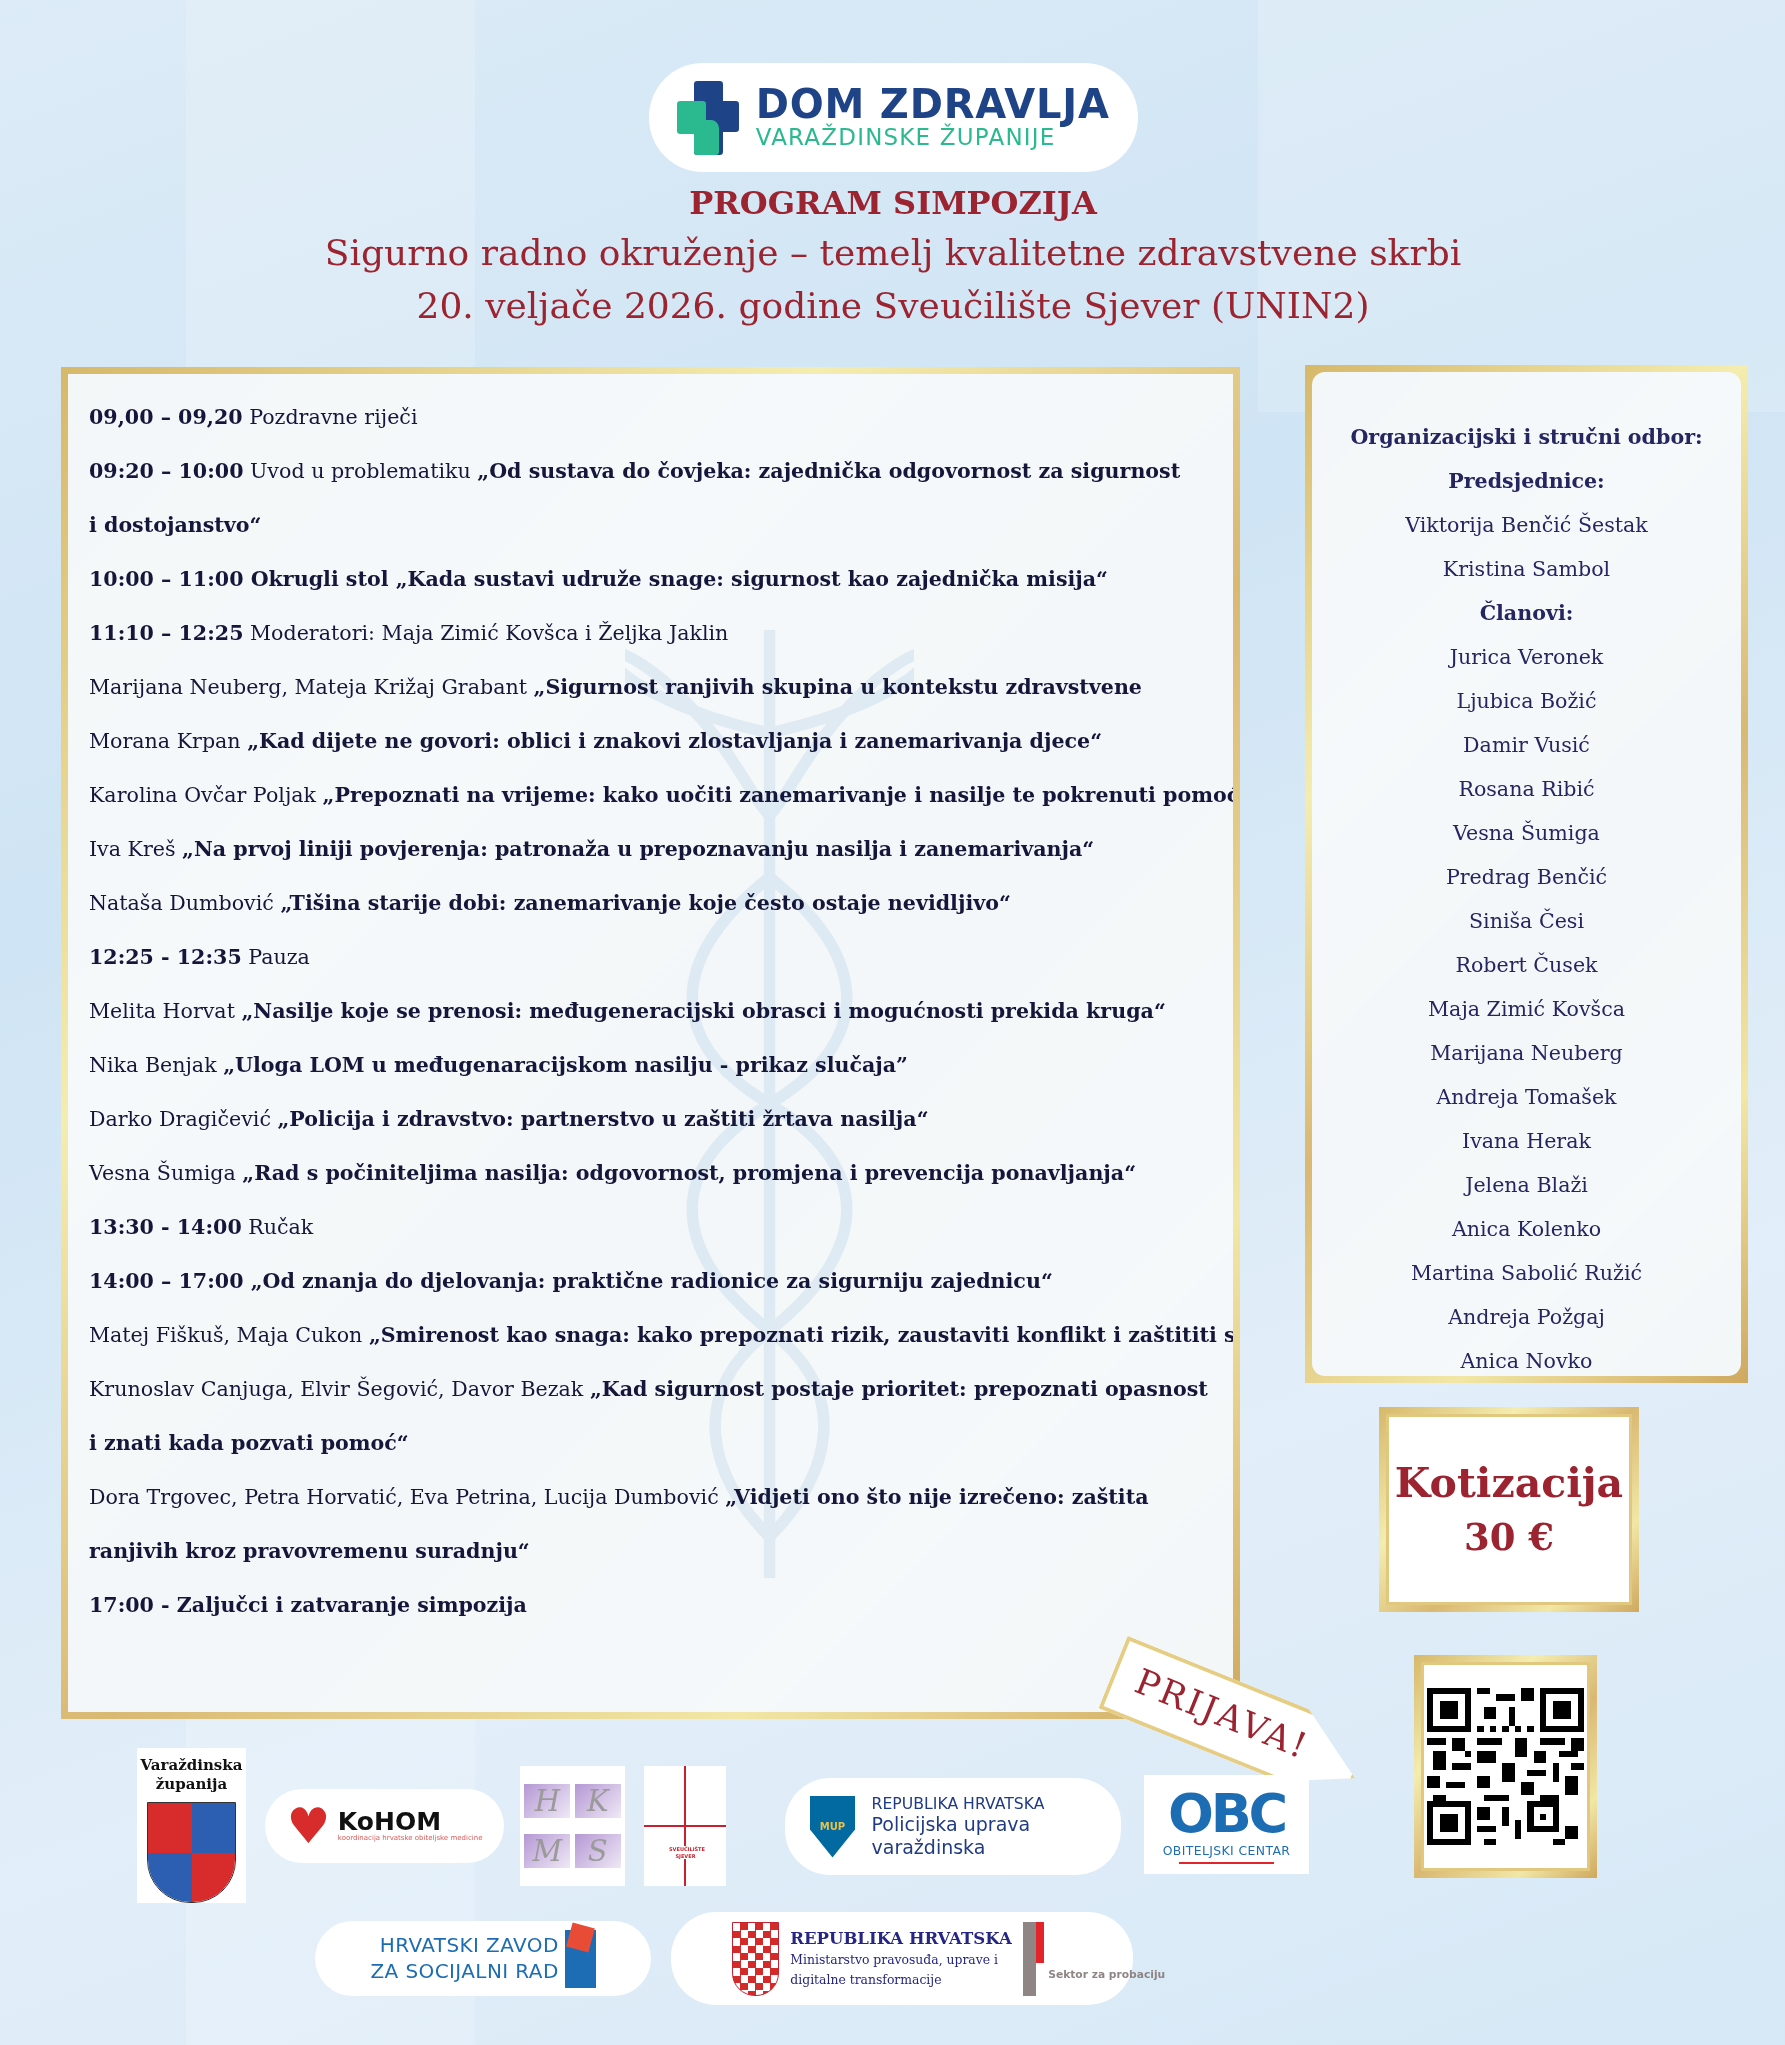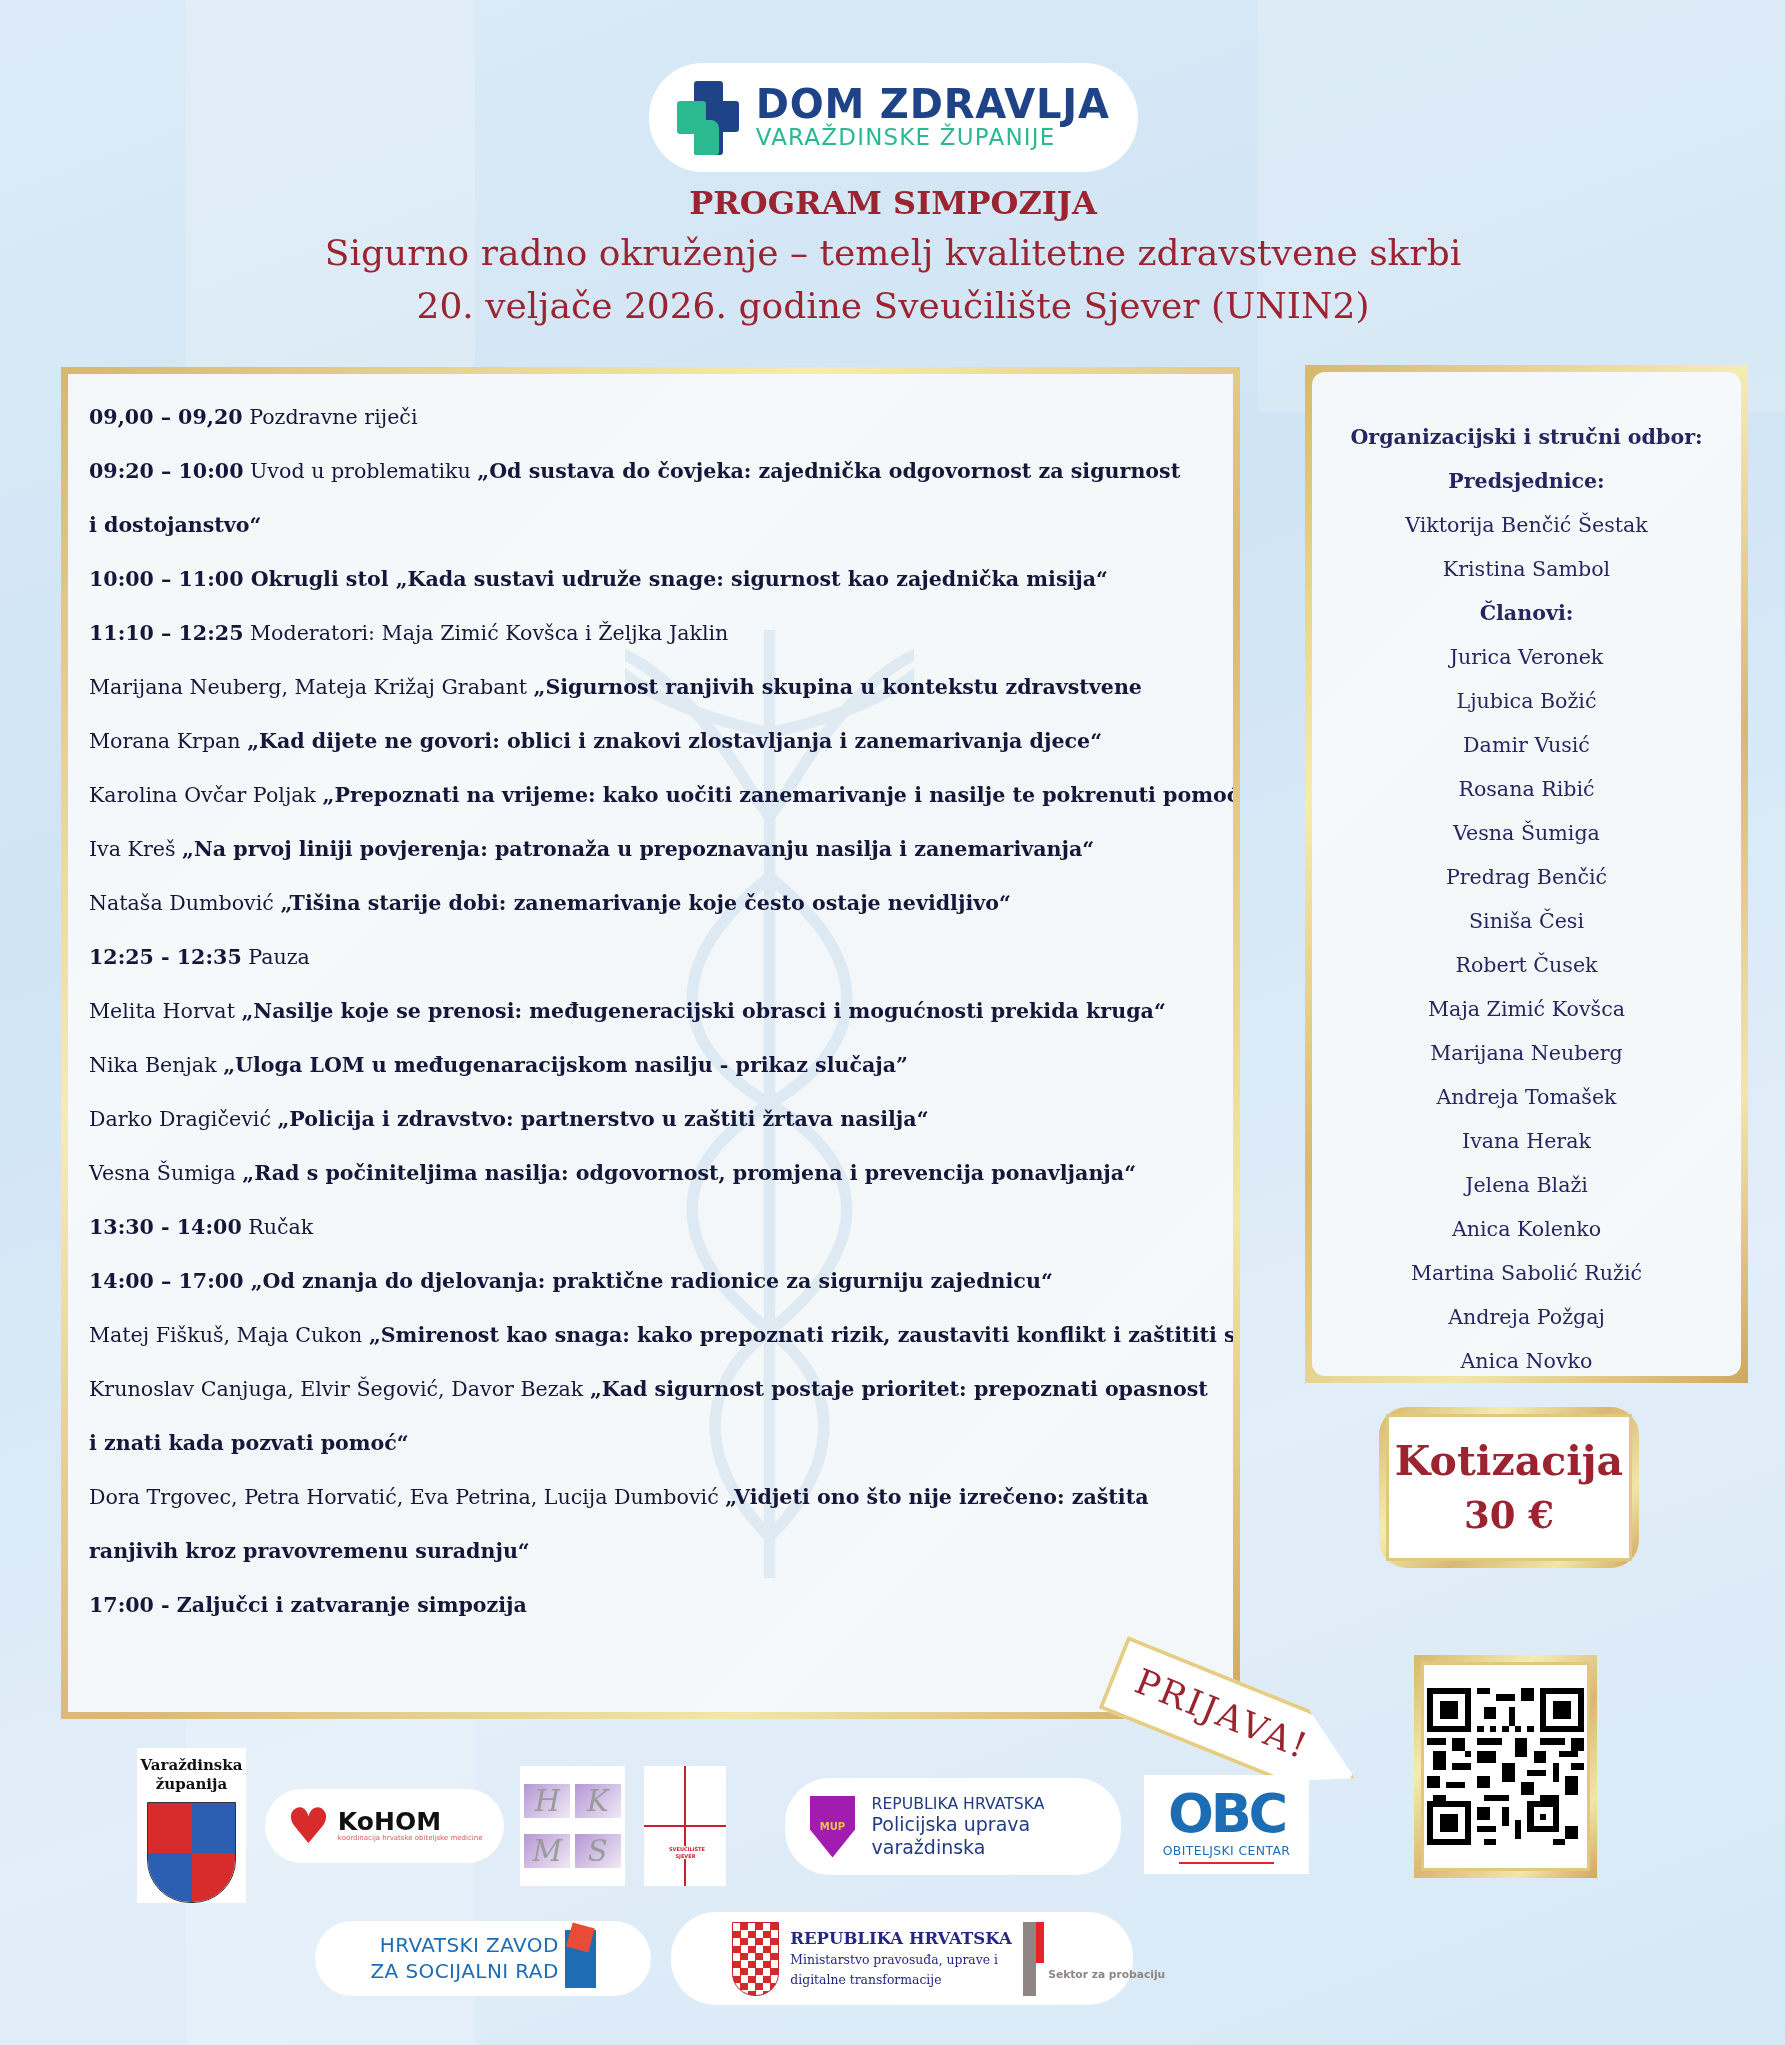--- a/index.html
+++ b/index.html
@@ -49,21 +49,21 @@
   .prog-line { font-size: 20.6px; line-height: 54px; white-space: nowrap; position: relative; z-index: 1; }
   .prog-line b { font-weight: bold; }
 
   
   .committee { position: absolute; left: 1305px; top: 365px; width: 443px; height: 1018px; }
   .committee .gold-inner { padding-top: 43px; text-align: center; color: #252560; border-radius: 13px; }
   .cm-line { font-size: 20.6px; line-height: 44px; }
   .cm-line.bold { font-weight: bold; }
 
   
-  .fee { position: absolute; left: 1379px; top: 1407px; width: 260px; height: 161px; border-radius: 28px; }
+  .fee { position: absolute; left: 1379px; top: 1407px; width: 260px; height: 205px; }
   .fee .gold-inner { background: #fff; padding: 5px; border: 3.3px solid #e2c77f; display: flex; flex-direction: column; align-items: center; justify-content: center; color: #9b2430; font-weight: bold; }
   .fee .k1 { font-size: 41px; line-height: 54px; }
   .fee .k2 { font-size: 37px; line-height: 54px; }
 
   
   .prijava {
     position: absolute; left: 1113px; top: 1633px; width: 264px; height: 78px;
     transform: rotate(22deg); transform-origin: left center;
   }
   .prijava .shape {
@@ -97,21 +97,21 @@
 
   .hkms { left: 520px; top: 1766px; width: 105px; height: 120px; display: grid; grid-template-columns: 1fr 1fr; grid-template-rows: 1fr 1fr; gap: 4.1px; padding: 12.4px 4.1px; }
   .hkms div { background: linear-gradient(135deg, #b598d4, #efe8f6); display: flex; align-items: center; justify-content: center; font-family: "DejaVu Serif", serif; font-style: italic; font-size: 29px; color: #9a9a9a; }
 
   .unin { left: 644px; top: 1766px; width: 82px; height: 120px; }
   .unin .cross-v { position: absolute; left: 40px; top: 0; width: 1.6px; height: 120px; background: #c8202e; }
   .unin .cross-h { position: absolute; left: 0; top: 59px; width: 82px; height: 2.1px; background: #c8202e; }
   .unin .lbl { position: absolute; left: 25px; top: 80px; width: 33px; text-align: center; font-size: 5px; font-weight: bold; color: #c8202e; background: #fff; line-height: 6.6px; }
 
   .policija { left: 785px; top: 1778px; width: 336px; height: 97px; padding-left: 25px; justify-content: flex-start; gap: 16.5px; }
-  .policija .badge { width: 45px; height: 62px; background: #a21caf; clip-path: polygon(0 0, 100% 0, 100% 55%, 50% 100%, 0 55%); display: flex; align-items: center; justify-content: center; color: #e6c24a; font-size: 10px; font-weight: bold; }
+  .policija .badge { width: 45px; height: 62px; background: #0369a1; clip-path: polygon(0 0, 100% 0, 100% 55%, 50% 100%, 0 55%); display: flex; align-items: center; justify-content: center; color: #e6c24a; font-size: 10px; font-weight: bold; }
   .policija .txt { color: #203a84; }
   .policija .txt .a { font-size: 15.7px; line-height: 19px; }
   .policija .txt .b { font-size: 19px; line-height: 23px; }
 
   .obc { left: 1144px; top: 1775px; width: 165px; height: 99px; flex-direction: column; }
   .obc .mark { font-size: 54px; font-weight: bold; color: #1c6db3; letter-spacing: -3.3px; line-height: 58px; }
   .obc .sub { font-size: 12.4px; color: #1c6db3; letter-spacing: 0.4px; }
   .obc .bar { width: 95px; height: 2.1px; background: #e3242b; margin-top: 3.3px; }
 
   .hzsr { left: 315px; top: 1921px; width: 336px; height: 75px; gap: 5.8px; }

